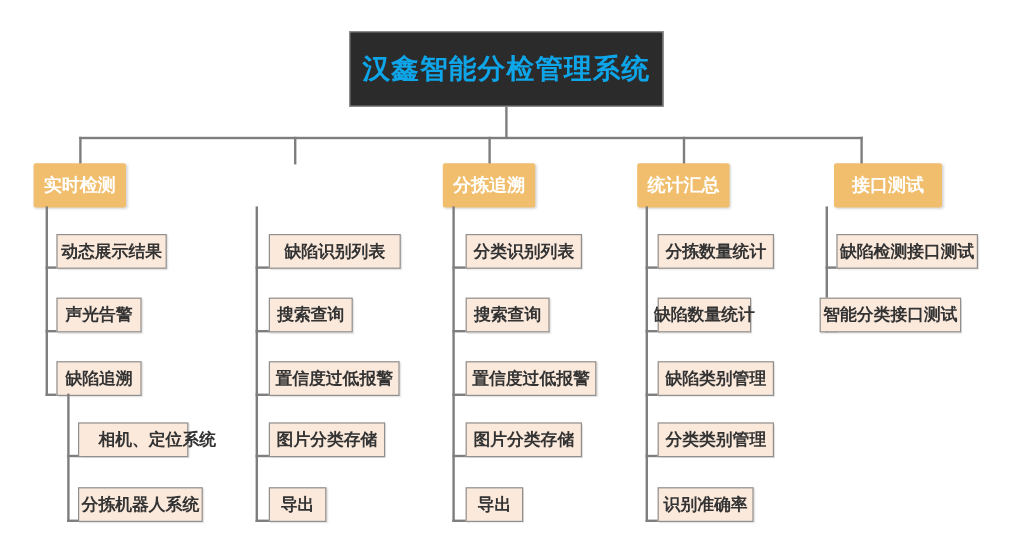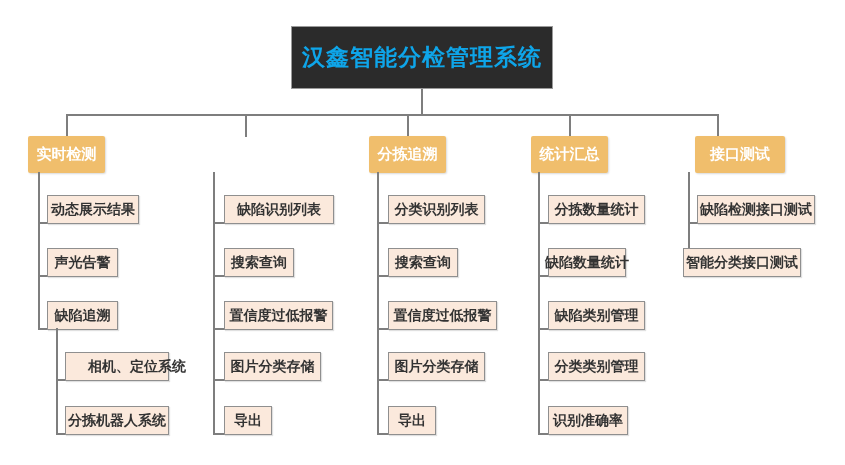--- a/index.html
+++ b/index.html
@@ -74,21 +74,21 @@
   <div class="lh" style="left:38px; top:222px; width:10px;"></div>
   <div class="lh" style="left:38px; top:275px; width:10px;"></div>
   <div class="lh" style="left:38px; top:328px; width:10px;"></div>
   <div class="node child" style="left:47px; top:195px; width:92px;">动态展示结果</div>
   <div class="node child" style="left:47px; top:248px; width:71px;">声光告警</div>
   <div class="node child" style="left:47px; top:301px; width:71px;">缺陷追溯</div>
 
   <div class="lv" style="left:56px; top:328px; height:107px;"></div>
   <div class="lh" style="left:56px; top:379px; width:10px;"></div>
   <div class="lh" style="left:56px; top:433px; width:10px;"></div>
-  <div class="node child" style="left:65px; top:352px; width:104px;padding-left:40px;">相机、定位系统</div>
+  <div class="node child" style="left:65px; top:352px; width:92px;padding-left:40px;">相机、定位系统</div>
   <div class="node child" style="left:65px; top:406px; width:104px;">分拣机器人系统</div>
 
   <div class="lv" style="left:213px; top:172px; height:263px;"></div>
   <div class="lh" style="left:213px; top:222px; width:12px;"></div>
   <div class="lh" style="left:213px; top:275px; width:12px;"></div>
   <div class="lh" style="left:213px; top:328px; width:12px;"></div>
   <div class="lh" style="left:213px; top:379px; width:12px;"></div>
   <div class="lh" style="left:213px; top:433px; width:12px;"></div>
   <div class="node child" style="left:224px; top:195px; width:110px;">缺陷识别列表</div>
   <div class="node child" style="left:224px; top:248px; width:70px;">搜索查询</div>

